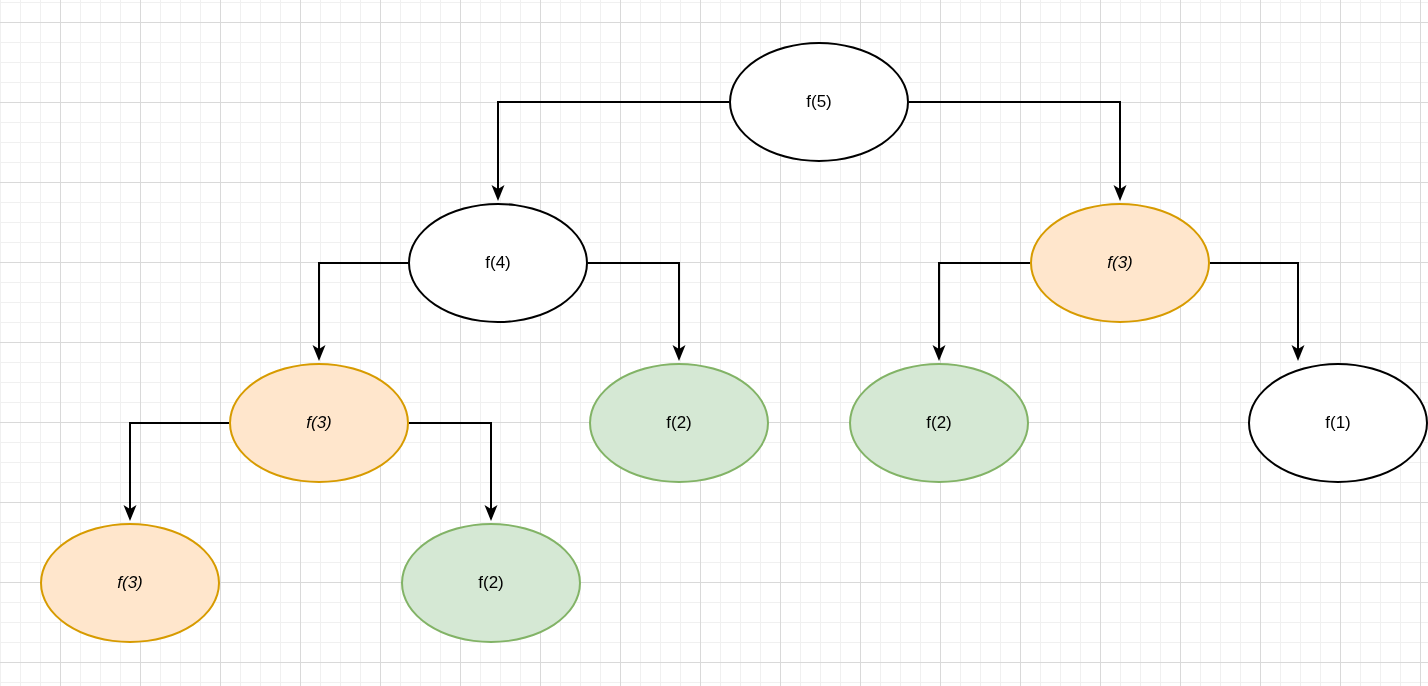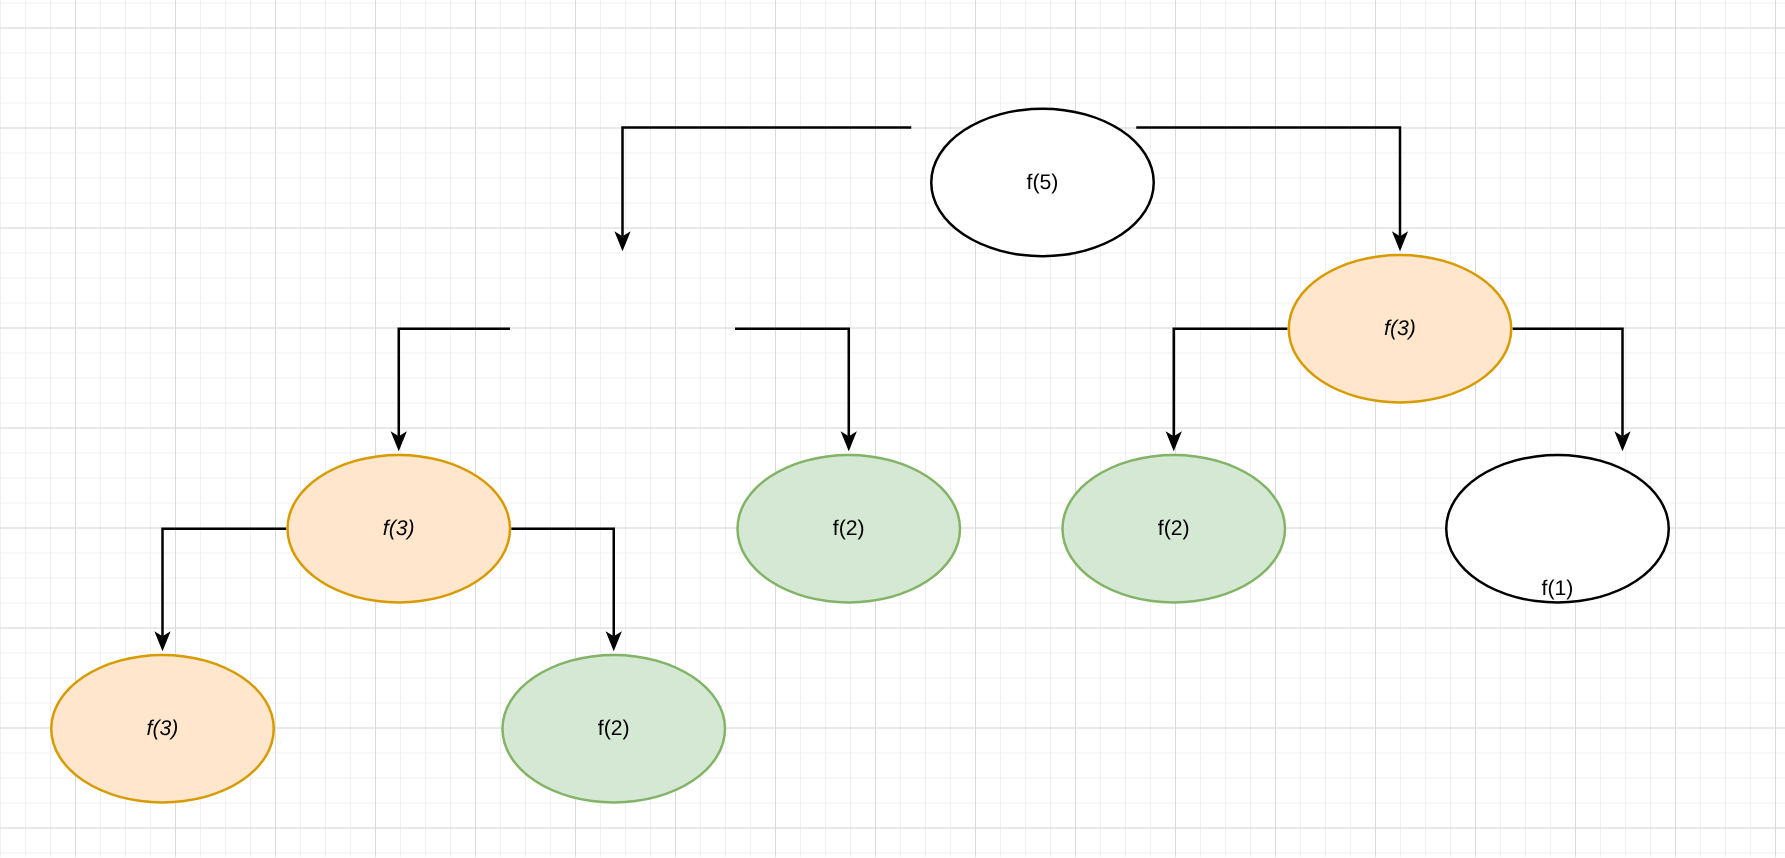--- a/index.html
+++ b/index.html
@@ -99,38 +99,41 @@
       <path class="edge-line" d="M 229 423 H 130 V 509"></path>
       <path class="arrowhead" d="M 130 521 L 123.5 505 L 130 509 L 136.5 505 Z"></path>
     </g>
 
     <g>
       <path class="edge-line" d="M 409 423 H 491 V 509"></path>
       <path class="arrowhead" d="M 491 521 L 484.5 505 L 491 509 L 497.5 505 Z"></path>
     </g>
   </svg>
 
-  <div class="node" style="left:744px; top:42px;margin-top:44px;">
+  <div class="node" style="left:729px; top:42px;">
     <span class="node-label">f(5)</span>
   </div>
 
+  <div class="node" style="left:408px; top:203px;">
+    <span class="node-label">f(4)</span>
+  </div>
   <div class="node orange" style="left:1030px; top:203px;">
     <span class="node-label">f(3)</span>
   </div>
 
   <div class="node orange" style="left:229px; top:363px;">
     <span class="node-label">f(3)</span>
   </div>
   <div class="node green" style="left:589px; top:363px;">
     <span class="node-label">f(2)</span>
   </div>
   <div class="node green" style="left:849px; top:363px;">
     <span class="node-label">f(2)</span>
   </div>
-  <div class="node" style="left:1156px; top:363px;align-items:flex-end;">
+  <div class="node" style="left:1248px; top:363px;">
     <span class="node-label">f(1)</span>
   </div>
 
   <div class="node orange" style="left:40px; top:523px;">
     <span class="node-label">f(3)</span>
   </div>
   <div class="node green" style="left:401px; top:523px;">
     <span class="node-label">f(2)</span>
   </div>
 

